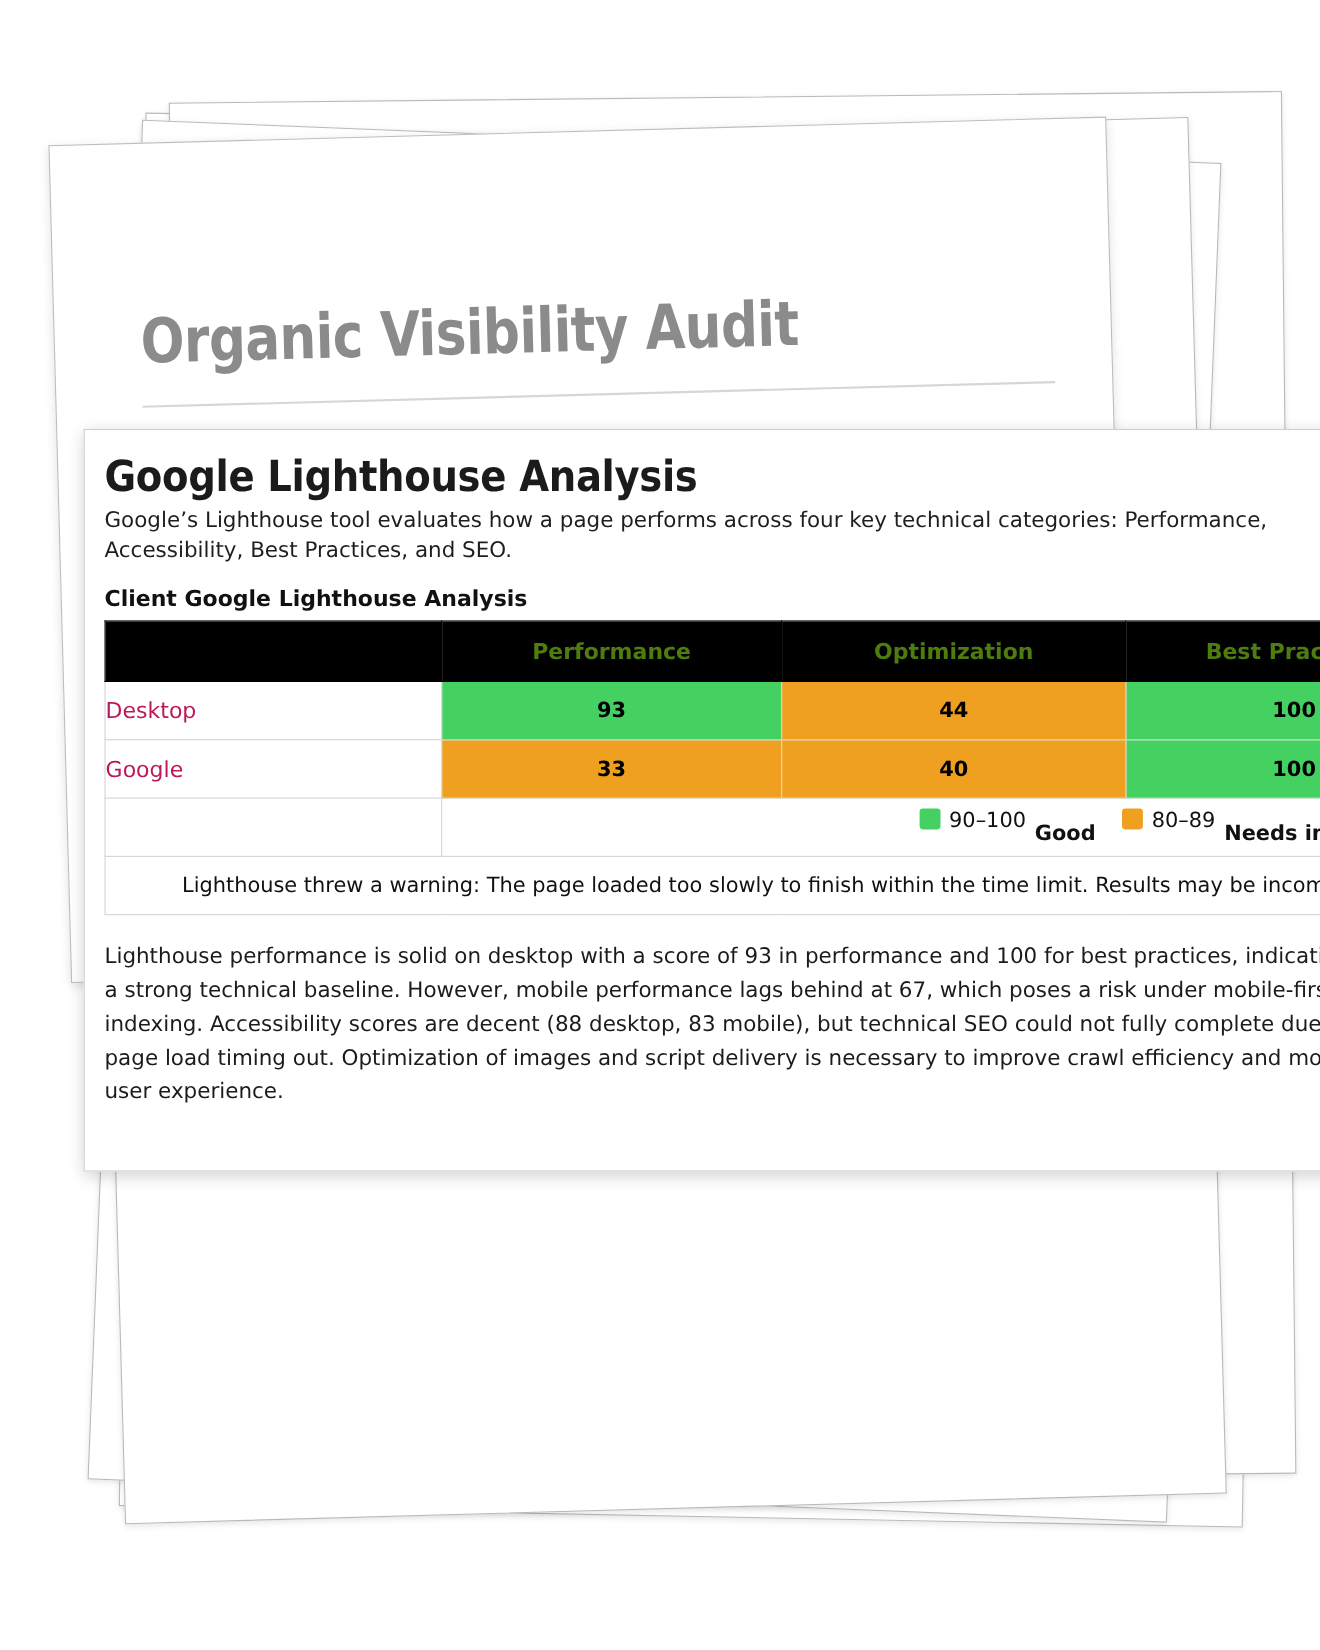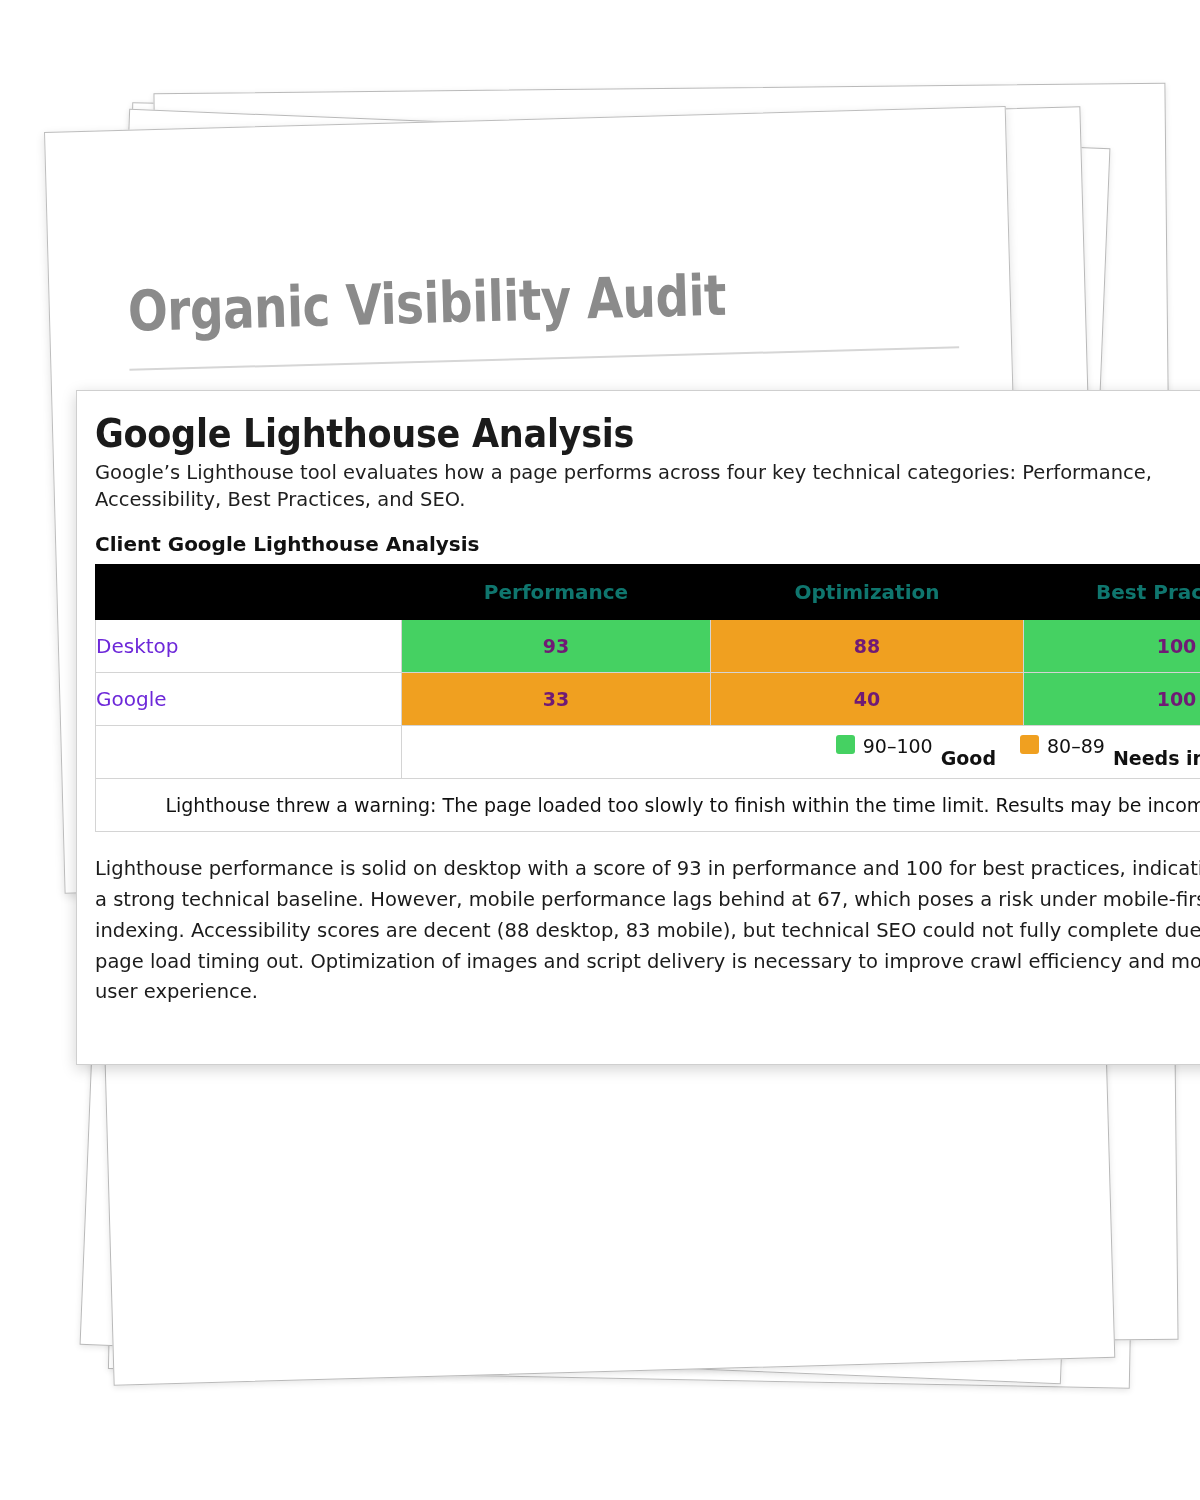--- a/index.html
+++ b/index.html
@@ -128,41 +128,41 @@
     font-size: 19px;
   }
   table.lh th, table.lh td {
     border: 1px solid #d4d4d4;
     padding: 0;
     height: 52px;
     vertical-align: middle;
   }
   table.lh thead th {
     background: #000000;
-    color: #0f766e;
+    color: #4d7c0f;
     font-weight: 700;
     font-size: 20px;
     text-align: center;
     border: 1px solid #000000;
     height: 54px;
   }
   table.lh thead th.blank-head {
     background: #000000;
   }
   td.rowlabel {
     text-align: left;
     padding-left: 14px;
     font-size: 20px;
-    color: #6d28d9;
+    color: #be185d;
     background: #ffffff;
   }
   td.score {
     text-align: center;
     font-weight: 700;
-    color: #701a75;
+    color: #000000;
     font-size: 19px;
     margin-left: 24px;
   }
   td.score.good { background: #4cd964; background: #45d162; }
   td.score.warn { background: #f5a623; background: #f0a020; }
 
   td.legend-cell {
     text-align: right;
     padding-right: 6px;
     background: #ffffff;
@@ -240,21 +240,21 @@
             <th style="width:308px">Performance</th>
             <th style="width:312px">Optimization</th>
             <th style="width:305px">Best Practices</th>
             <th>SEO</th>
           </tr>
         </thead>
         <tbody>
           <tr>
             <td class="rowlabel">Desktop</td>
             <td class="score good">93</td>
-            <td class="score warn">88</td>
+            <td class="score warn">44</td>
             <td class="score good">100</td>
             <td class="score good">92</td>
           </tr>
           <tr>
             <td class="rowlabel">Google</td>
             <td class="score warn">33</td>
             <td class="score warn">40</td>
             <td class="score good">100</td>
             <td class="score good">92</td>
           </tr>

